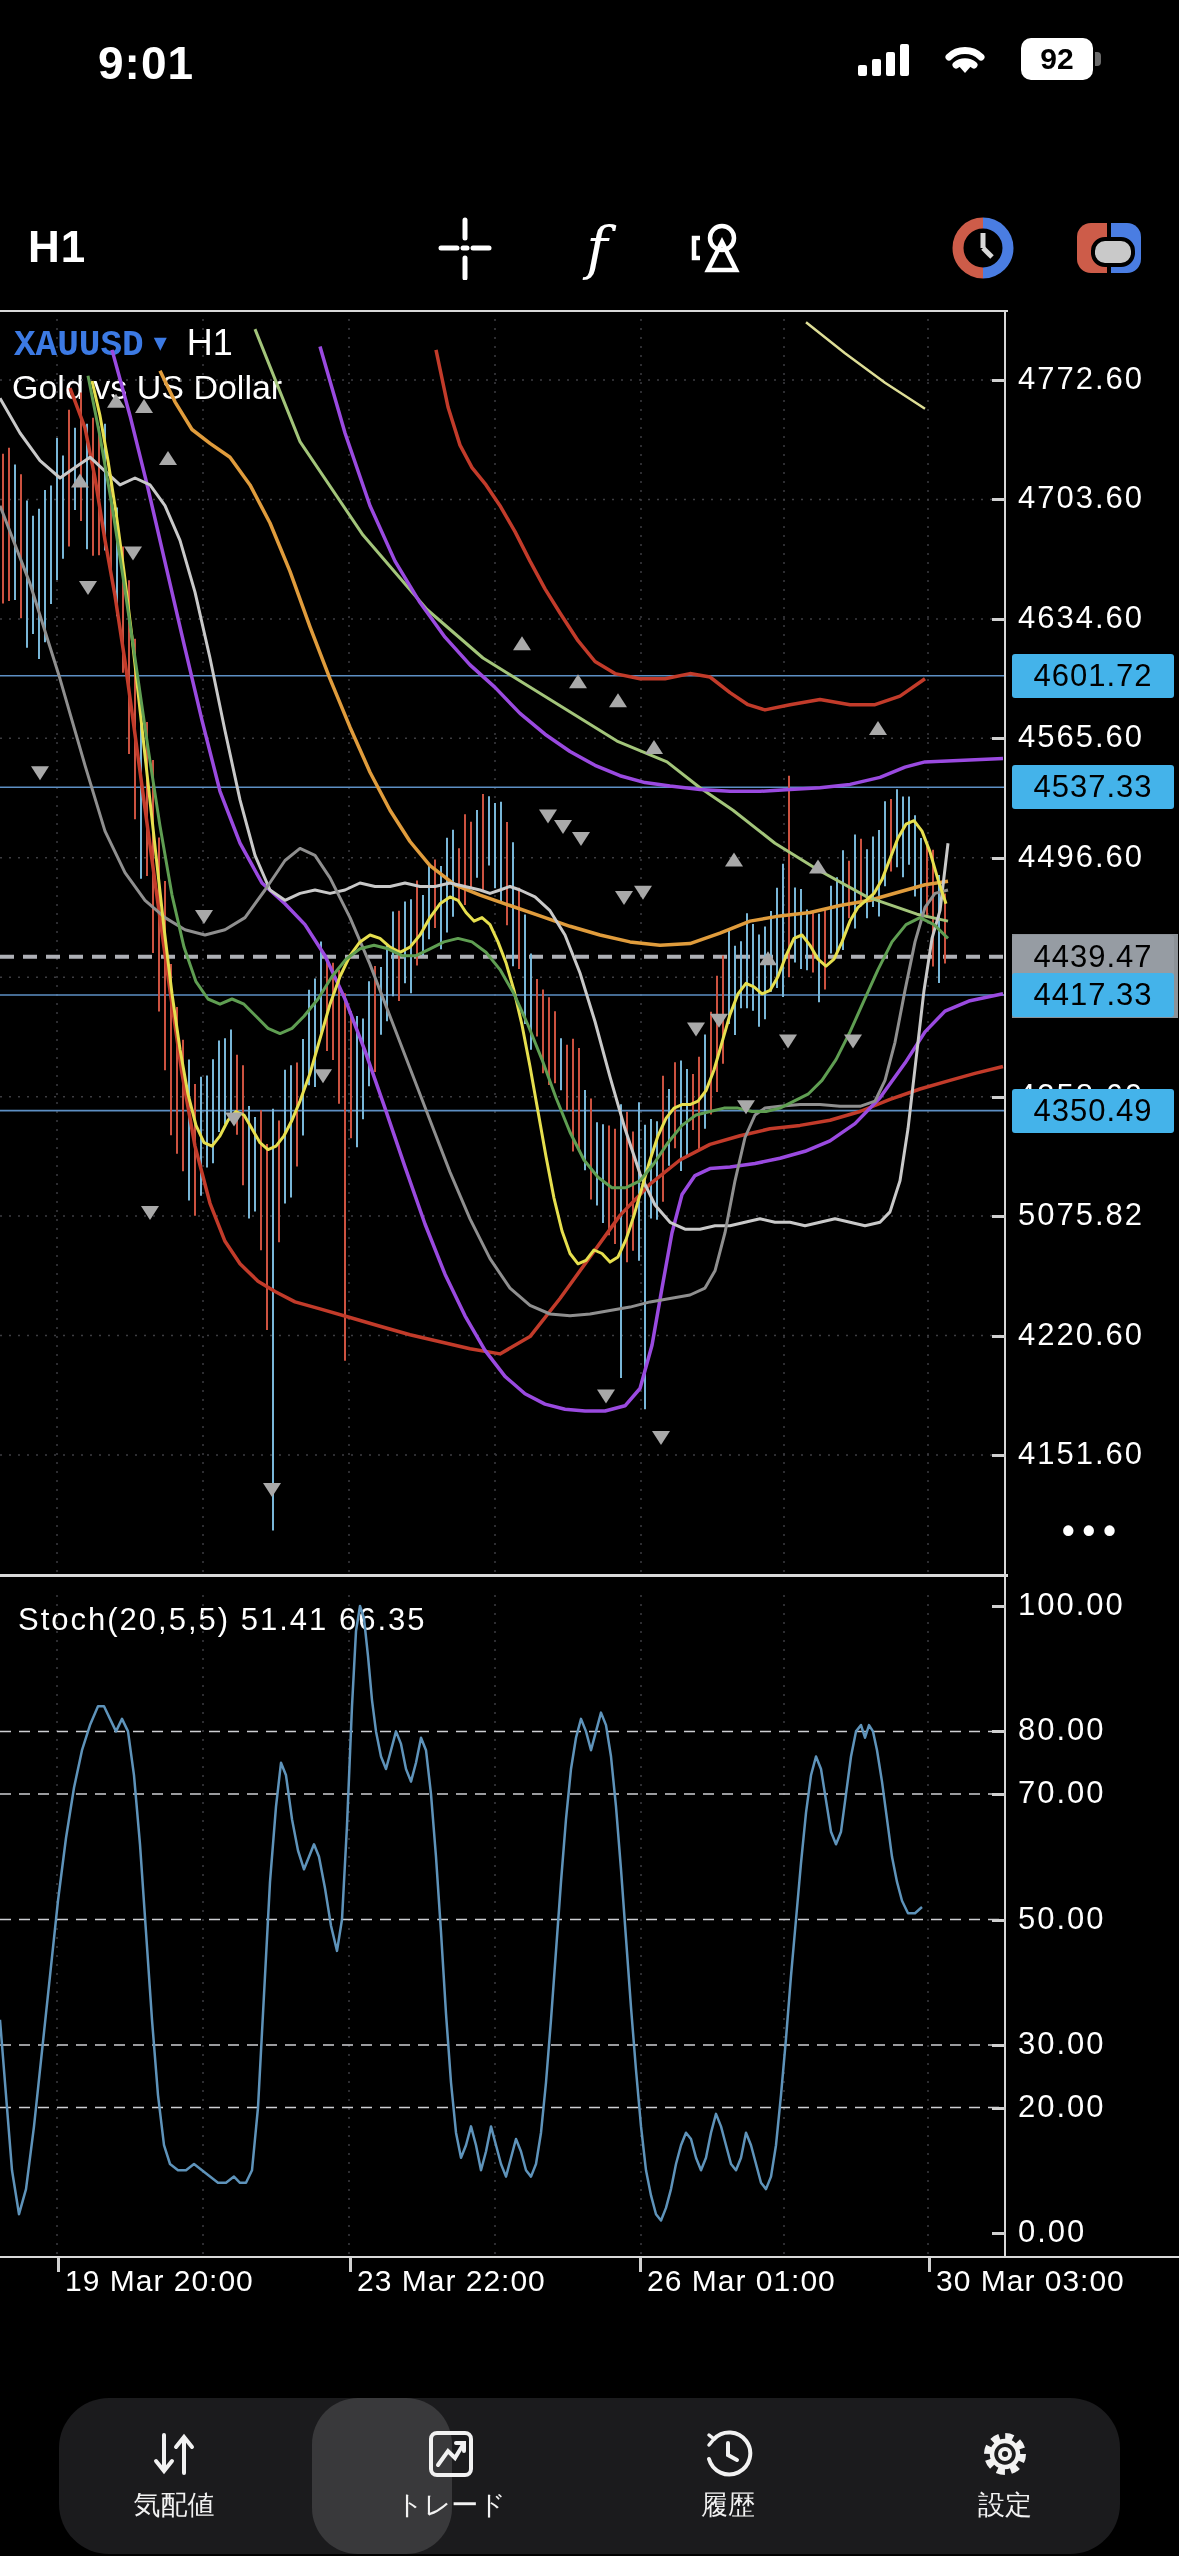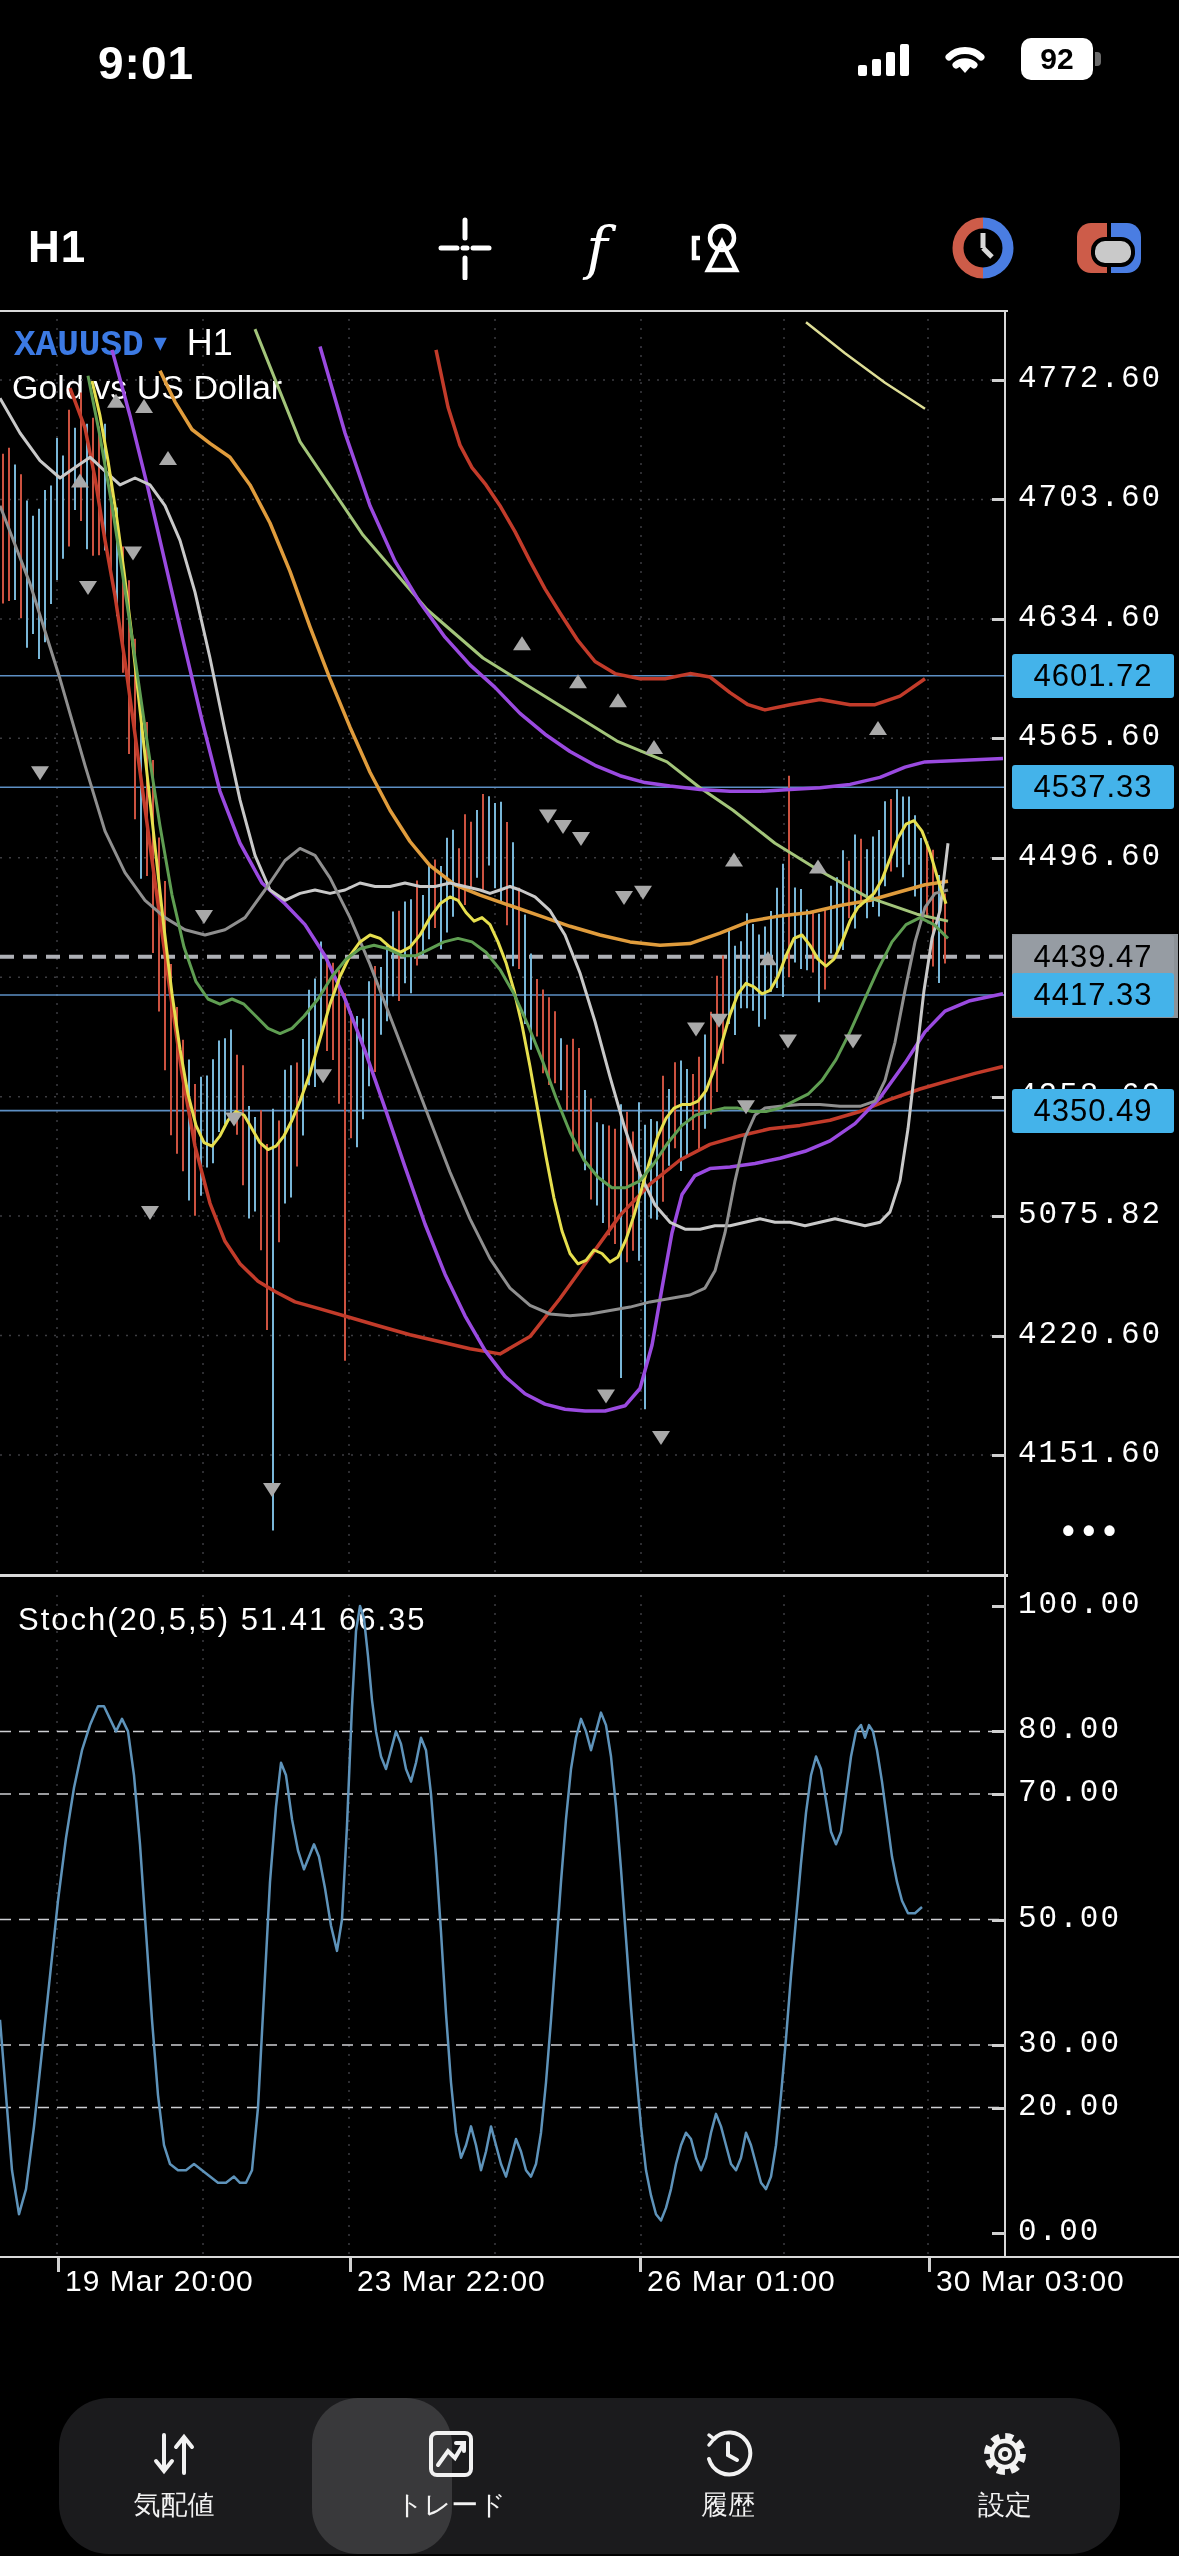--- a/index.html
+++ b/index.html
@@ -26,21 +26,21 @@
   
   #chart-region{position:absolute;left:0;top:0;width:1179px;height:2556px;}
   .border-h{position:absolute;background:#d9d9d9;}
   .border-v{position:absolute;background:#d9d9d9;}
   #symbol-line{position:absolute;left:14px;top:322px;font-size:36px;font-weight:bold;}
   #symbol-line .sym{color:#3c7ae4;font-family:Liberation Mono, monospace;}
   #symbol-line .dd{color:#3c7ae4;font-size:26px;vertical-align:4px;}
   #symbol-line .tf{color:#fff;font-weight:normal;margin-left:10px;}
   #symbol-desc{position:absolute;left:12px;top:368px;font-size:34px;color:#fff;font-weight:normal;}
   #stoch-label{position:absolute;left:10px;top:1602px;font-size:31px;letter-spacing:2px;color:#fff;margin-left:8px;}
-  .price-label{position:absolute;left:1018px;font-size:31px;letter-spacing:2px;color:#fff;white-space:nowrap;font-family:Liberation Mono, monospace;}
+  .price-label{position:absolute;left:1018px;font-size:31px;letter-spacing:2px;color:#fff;white-space:nowrap;}
   .price-tick{position:absolute;left:992px;width:14px;height:3px;background:#d0d0d0;}
   .chip{position:absolute;left:1012px;width:162px;height:44px;border-radius:3px;color:#000;
     font-size:31px;letter-spacing:1px;display:flex;align-items:center;justify-content:center;z-index:5;}
   .chip.blue{background:#44b3ea;}
   .chip.gray{background:#969ca3;}
   .chip-back{position:absolute;left:1012px;width:166px;background:#8c9298;z-index:4;}
   #axis-more{position:absolute;left:1062px;top:1510px;font-size:36px;letter-spacing:8px;color:#fff;font-weight:bold;}
   .time-label{position:absolute;top:2264px;font-size:30px;letter-spacing:1px;color:#fff;white-space:nowrap;}
   .time-tick{position:absolute;top:2258px;width:3px;height:14px;background:#d0d0d0;}
   

